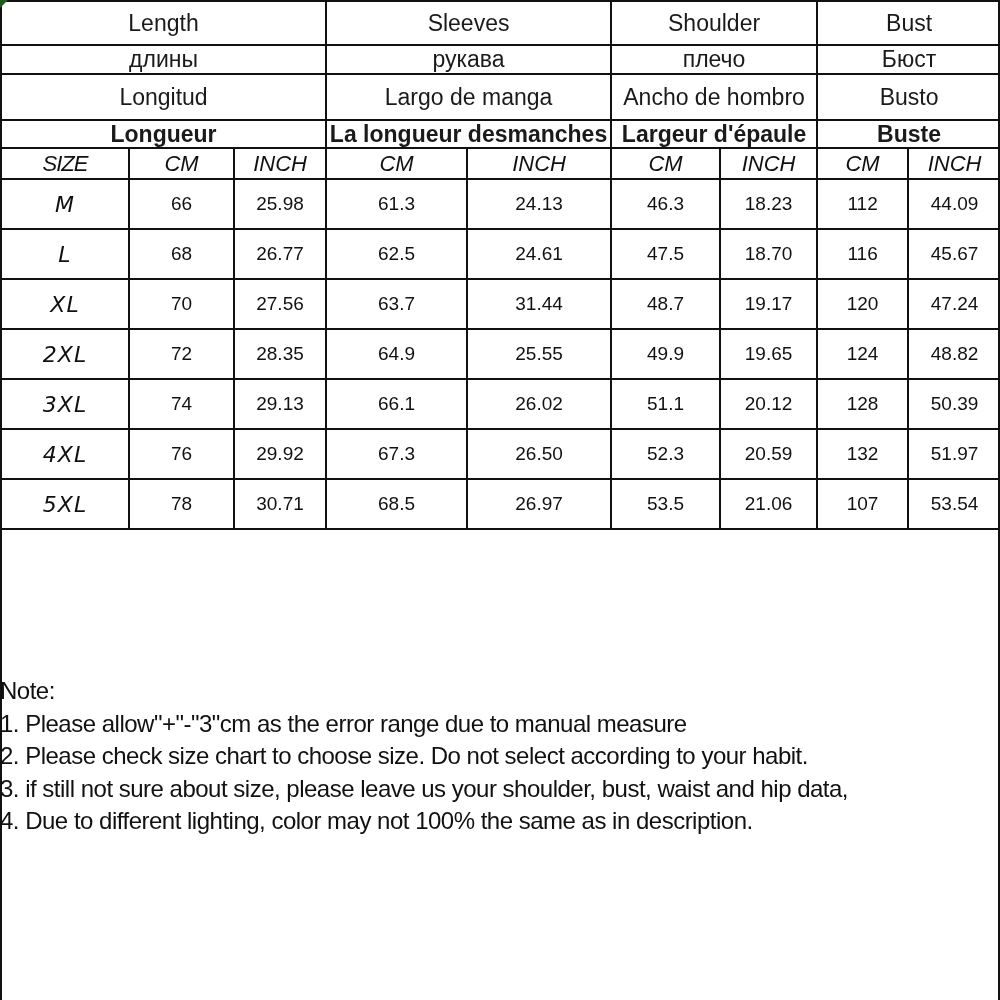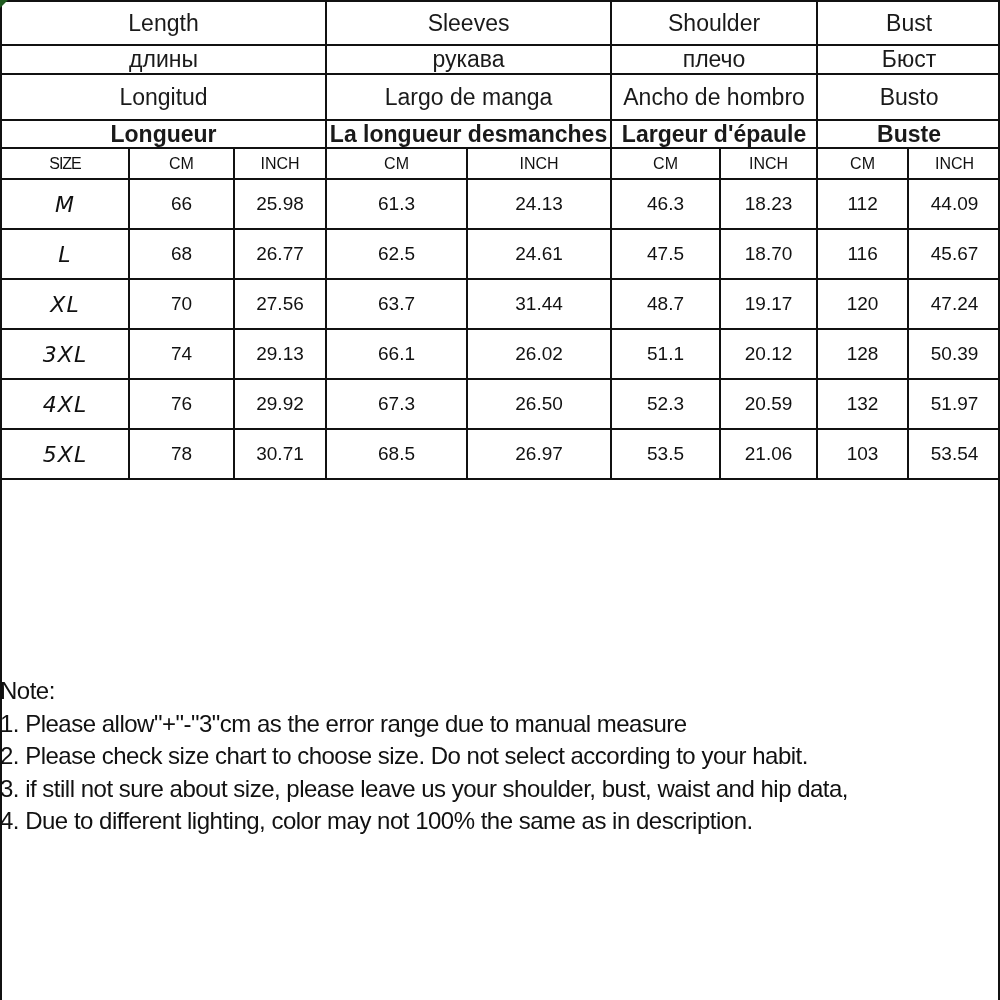--- a/index.html
+++ b/index.html
@@ -46,21 +46,21 @@
     overflow: hidden;
   }
   .hdr td {
     font-size: 23px;
     color: #1a1a1a;
   }
   .r-title td { height: 42px; margin-top: 47px; }
   .r-ru td { height: 27px; margin-top: 24px; }
   .r-es td { height: 44px; }
   .r-fr td { height: 26px; line-height: 24px; font-weight: bold; }
-  .r-unit td { height: 29px; font-size: 16px; }
+  .r-unit td { height: 29px; font-size: 22px; font-style: italic; }
   .data-row td {
     height: 48px;
     font-size: 19px;
   }
   .size-cell {
     font-family: "DejaVu Sans", sans-serif;
     font-style: italic;
     font-size: 22px !important;
     letter-spacing: 1px;
     font-weight: 300;
@@ -160,20 +160,31 @@
       <td>70</td>
       <td>27.56</td>
       <td>63.7</td>
       <td>31.44</td>
       <td>48.7</td>
       <td>19.17</td>
       <td>120</td>
       <td>47.24</td>
     </tr>
     <tr class="data-row">
+      <td class="size-cell">2XL</td>
+      <td>72</td>
+      <td>28.35</td>
+      <td>64.9</td>
+      <td>25.55</td>
+      <td>49.9</td>
+      <td>19.65</td>
+      <td>124</td>
+      <td>48.82</td>
+    </tr>
+    <tr class="data-row">
       <td class="size-cell">3XL</td>
       <td>74</td>
       <td>29.13</td>
       <td>66.1</td>
       <td>26.02</td>
       <td>51.1</td>
       <td>20.12</td>
       <td>128</td>
       <td>50.39</td>
     </tr>
@@ -189,21 +200,21 @@
       <td>51.97</td>
     </tr>
     <tr class="data-row">
       <td class="size-cell">5XL</td>
       <td>78</td>
       <td>30.71</td>
       <td>68.5</td>
       <td>26.97</td>
       <td>53.5</td>
       <td>21.06</td>
-      <td>103</td>
+      <td>107</td>
       <td>53.54</td>
     </tr>
   </tbody>
 </table>
 
 <div class="corner-mark"></div>
 
 <div class="notes">
   <div>Note:</div>
   <div>1. Please allow"+"-"3"cm as the error range due to manual measure</div>

